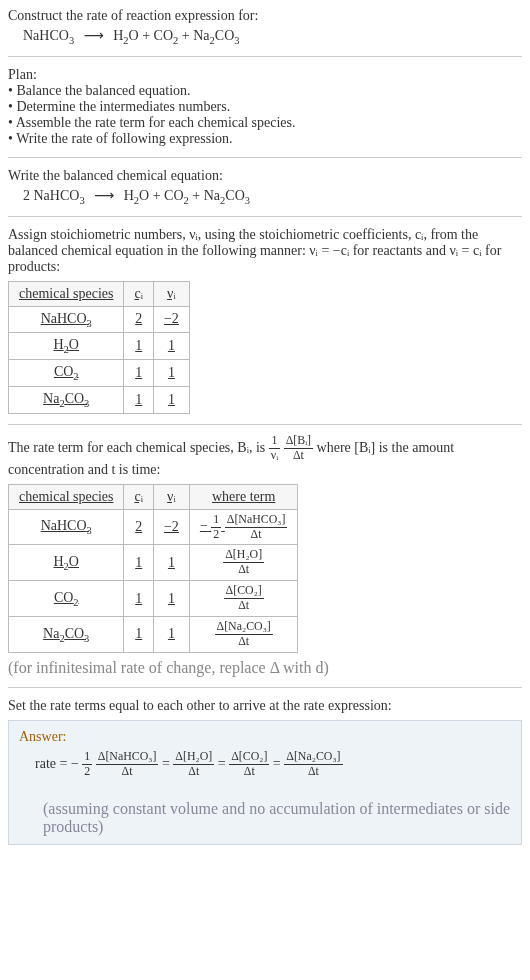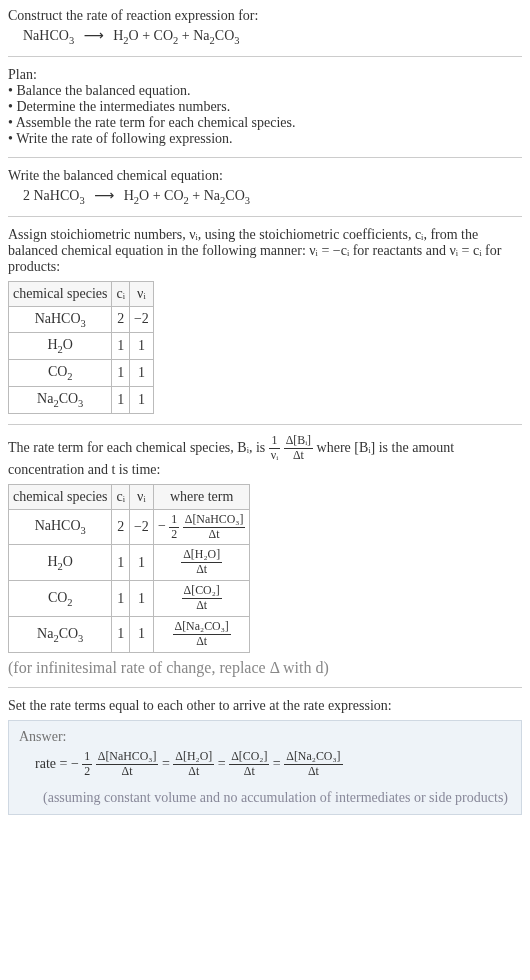--- a/index.html
+++ b/index.html
@@ -18,23 +18,24 @@
     margin: 10px 0;
   }
   .sub { font-size: 0.75em; vertical-align: sub; }
   .arrow { padding: 0 6px; }
   table.data {
     border-collapse: collapse;
     margin: 6px 0;
   }
   table.data th, table.data td {
     border: 1px solid #bbb;
-    padding: 4px 4px;
+    padding: 4px 10px;
     text-align: center;
     font-weight: normal;
+    text-decoration: underline;
   }
   table.data th {
     background: #f6f6f6;
   }
   .frac {
     display: inline-block;
     vertical-align: middle;
     text-align: center;
     font-size: 0.85em;
     line-height: 1;
@@ -52,30 +53,30 @@
     font-size: 16px;
     color: #888;
   }
   .answer-box {
     background: #eef3f8;
     border: 1px solid #cfd8e2;
     padding: 8px 10px;
     margin-top: 6px;
   }
   .answer-box .ans-label {
-    color: #737373;
+    color: #a16207;
     margin-bottom: 6px;
   }
   .answer-box .ans-content {
     margin-left: 16px;
   }
   .answer-box .ans-note {
-    font-size: 14px;
+    font-size: 16px;
     color: #889;
-    margin-top: 12px;
+    margin-top: 22px;
     margin-left: 24px;
   }
   .eq-line { margin: 3px 15px; }
   .term { white-space: nowrap; }
 </style>
 </head>
 <body>
 
 <div>Construct the rate of reaction expression for:</div>
 <div class="eq-line">

